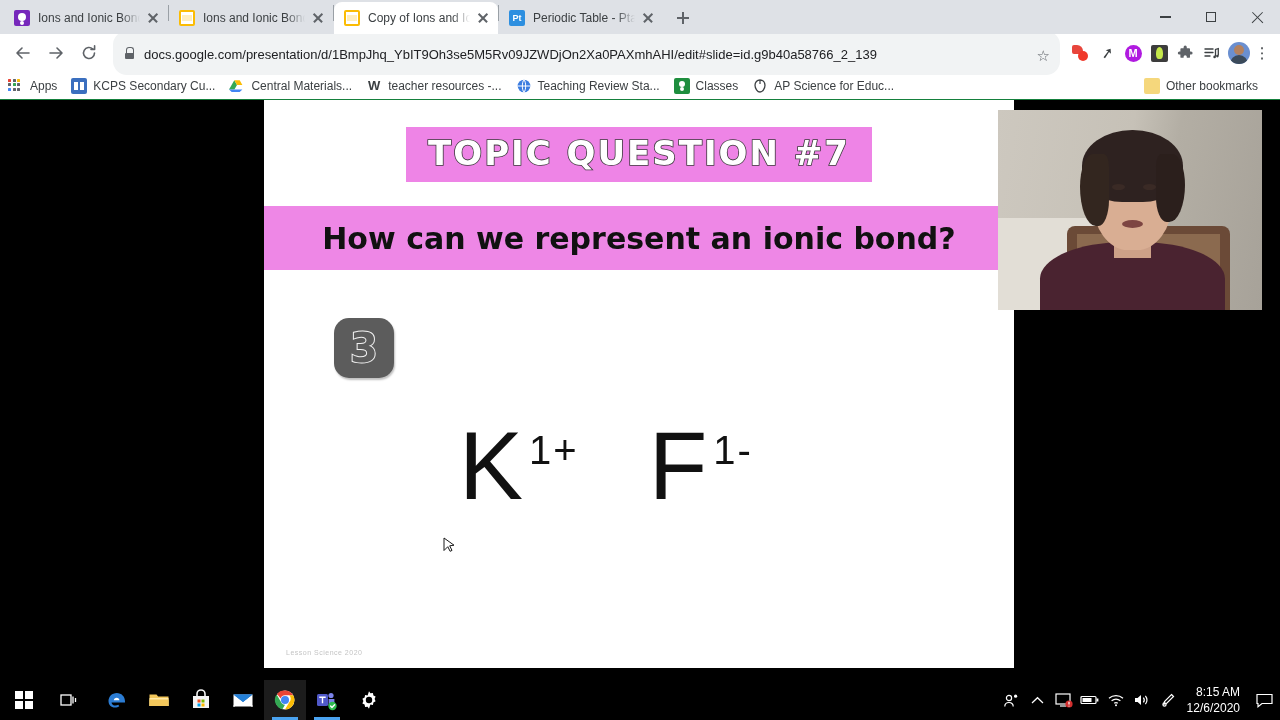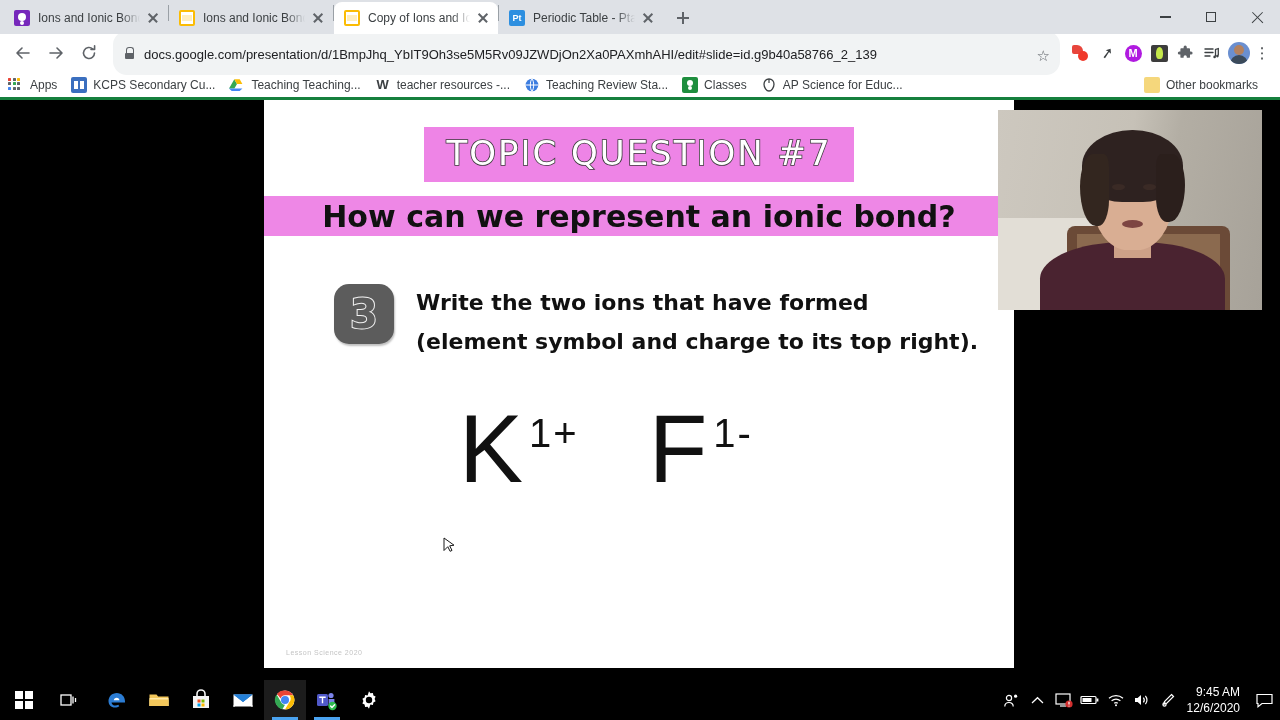--- a/index.html
+++ b/index.html
@@ -71,21 +71,21 @@
   .ext-mote { width:17px; height:17px; border-radius:50%; background:#b01ae0; color:#fff; font-size:11px; font-weight:bold; line-height:17px; text-align:center;}
   .ext-green { width:17px; height:17px; background:#3c3c3c; border-radius:2px; position:relative; }
   .ext-green::after { content:""; position:absolute; left:5px; top:2px; width:7px; height:12px; background:#c5e84a; border-radius:50% 50% 40% 40%; }
   .avatar { width:22px; height:22px; border-radius:50%; background:#6a8fd0; margin-left:6px; flex:0 0 22px; position:relative; overflow:hidden; }
   .avatar::before { content:""; position:absolute; left:6px; top:3px; width:10px; height:10px; border-radius:50%; background:#b3815f; }
   .avatar::after { content:""; position:absolute; left:2px; top:13px; width:18px; height:12px; border-radius:9px 9px 0 0; background:#3b4a5a; }
   .kebab { width:20px; color:#3c4043; text-align:center; font-size:15px; line-height:12px; margin-left:2px; flex:0 0 20px;}
 
   
   .bookmarks { height: 28px; background: #fff; display: flex; align-items: center; padding: 0 8px;
-               font-size: 12px; color: #3c4043; border-bottom: 3px solid #15803d; }
+               font-size: 12px; color: #3c4043; border-bottom: 1px solid #15803d; }
   .bm { display: flex; align-items: center; margin-right: 14px; white-space: nowrap; }
   .bm-ico { width: 16px; height: 16px; margin-right: 6px; flex: 0 0 16px; position: relative; }
   .ico-apps { display:grid; grid-template-columns: repeat(3,3px); grid-template-rows: repeat(3,3px); gap:1.5px; padding-top:1px;}
   .ico-apps i { background:#5f6368; border-radius:.5px; display:block; width:3px; height:3px;}
   .ico-apps i:nth-child(1){background:#ea4335;} .ico-apps i:nth-child(3){background:#fbbc04;}
   .ico-apps i:nth-child(5){background:#34a853;} .ico-apps i:nth-child(7){background:#4285f4;}
   .ico-kcps { background:#3b6fbf; border-radius:2px; }
   .ico-kcps::after { content:""; position:absolute; left:3px; top:4px; right:3px; bottom:4px; background:#fff; }
   .ico-kcps::before { content:""; position:absolute; left:7px; top:4px; width:2px; bottom:4px; background:#3b6fbf; z-index:1;}
   .ico-w { font-weight:bold; font-size:13px; color:#3c4043; text-align:center; line-height:16px; }
@@ -94,23 +94,23 @@
   .ico-folder { background:#f5d77c; border-radius:2px; }
   .bm-right { margin-left: auto; display: flex; align-items: center; }
 
   
   .viewport { position: absolute; left:0; top:100px; width:1280px; height:580px; background:#000; overflow:hidden; }
 
   
   .slide { position:absolute; left:264px; top:0px; width:750px; height:568px; background:#fff; }
   .tq-wrap { text-align:center; padding-top:27px; }
   .tq-banner { display:inline-block; background:#ee84e6; padding:6px 22px 9px; }
-  .tq-text { font-family:"DejaVu Sans", sans-serif; font-weight:normal; font-size:34px; letter-spacing:2px;
+  .tq-text { font-family:"DejaVu Sans", sans-serif; font-weight:bold; font-size:34px; letter-spacing:2px;
              color:#fff; -webkit-text-stroke:1.6px #3a3a3a; paint-order: stroke fill; }
-  .q-band { margin-top:14px; background:#ee87e6; height:40px; display:flex; align-items:center; justify-content:center; }
+  .q-band { margin-top:24px; background:#ee87e6; height:64px; display:flex; align-items:center; justify-content:center; }
   .q-text { font-family:"DejaVu Sans", sans-serif; font-weight:bold; font-size:30px; color:#111; }
 
   .step { display:flex; align-items:flex-start; margin:48px 0 0 70px; }
   .step-badge { width:60px; height:60px; flex:0 0 60px; background:#5c5c5c; border-radius:15px;
                 display:flex; align-items:center; justify-content:center; margin-right:22px; box-shadow:1px 2px 2px rgba(0,0,0,.25); }
   .step-num { font-family:"DejaVu Sans", sans-serif; font-size:40px; font-weight:bold; color:#5c5c5c;
               -webkit-text-stroke:2px #f2f2f2; paint-order: stroke fill; line-height:1; }
   .step-text { font-family:"DejaVu Sans", sans-serif; font-weight:bold; font-size:22px; color:#111; line-height:1.75; }
 
   .answer { margin-top:46px; padding-left:195px; display:flex; align-items:flex-start; }
@@ -286,21 +286,21 @@
         <span>KCPS Secondary Cu...</span>
       </div>
       <div class="bm">
         <span class="bm-ico">
           <svg width="16" height="16" viewBox="0 0 16 16">
               <polygon points="5.3,2.2 2.6,7 0,11.6 5.4,11.6 8,7" fill="#34a853"></polygon>
               <polygon points="5.3,2.2 10.7,2.2 13.4,7 8,7" fill="#fbbc04"></polygon>
               <polygon points="0,11.6 2.7,13.9 10.7,13.9 13.4,11.6" fill="#4285f4"></polygon>
             </svg>
         </span>
-        <span>Teaching Teaching...</span>
+        <span>Central Materials...</span>
       </div>
       <div class="bm">
         <span class="bm-ico ico-w">W</span>
         <span>teacher resources -...</span>
       </div>
       <div class="bm">
         <span class="bm-ico">
           <svg width="16" height="16" viewBox="0 0 16 16">
               <circle cx="8" cy="8" r="6.3" fill="#3c7de0"></circle>
               <path d="M1.7 8h12.6M8 1.7c2.2 2.4 2.2 10.2 0 12.6M8 1.7C5.8 4.1 5.8 11.9 8 14.3" stroke="#fff" stroke-width="1" fill="none"></path>
@@ -339,22 +339,21 @@
 
         <div class="q-band">
           <span class="q-text">How can we represent an ionic bond?</span>
         </div>
 
         <div class="step">
           <span class="step-badge">
             <span class="step-num">3</span>
           </span>
           <span class="step-text">
-            <span class="nowrap">Write the two ions that have formed</span><br>
-            <span class="nowrap">(element symbol and charge to its top right).</span>
+            <br>
           </span>
         </div>
 
         <div class="answer">
           <span class="ion">
             <span class="sym">K</span>
             <span class="chg">1+</span>
           </span>
           <span class="ion-gap"></span>
           <span class="ion">
@@ -508,21 +507,21 @@
             <path d="M10.4 4.6a4 4 0 0 1 0 4.8M12.4 2.8a7 7 0 0 1 0 8.4" fill="none" stroke="#fff" stroke-width="1.2"></path>
           </svg>
       </div>
       <div class="tray-i">
         <svg width="16" height="16" viewBox="0 0 16 16">
             <path d="M11.5 2.5l2 2-7 7-2.6.6.6-2.6z" fill="none" stroke="#fff" stroke-width="1.2"></path>
             <circle cx="4.5" cy="12.5" r="1.6" fill="none" stroke="#fff" stroke-width="1.2"></circle>
           </svg>
       </div>
       <div class="clock">
-        <div>9:45 AM</div>
+        <div>8:15 AM</div>
         <div>12/6/2020</div>
       </div>
       <div class="notif">
         <svg width="17" height="15" viewBox="0 0 17 15">
             <path d="M1 1.5h15v9H6l-4 3.2V10.5H1z" fill="none" stroke="#fff" stroke-width="1.2"></path>
           </svg>
       </div>
     </div>
   </div>
 

